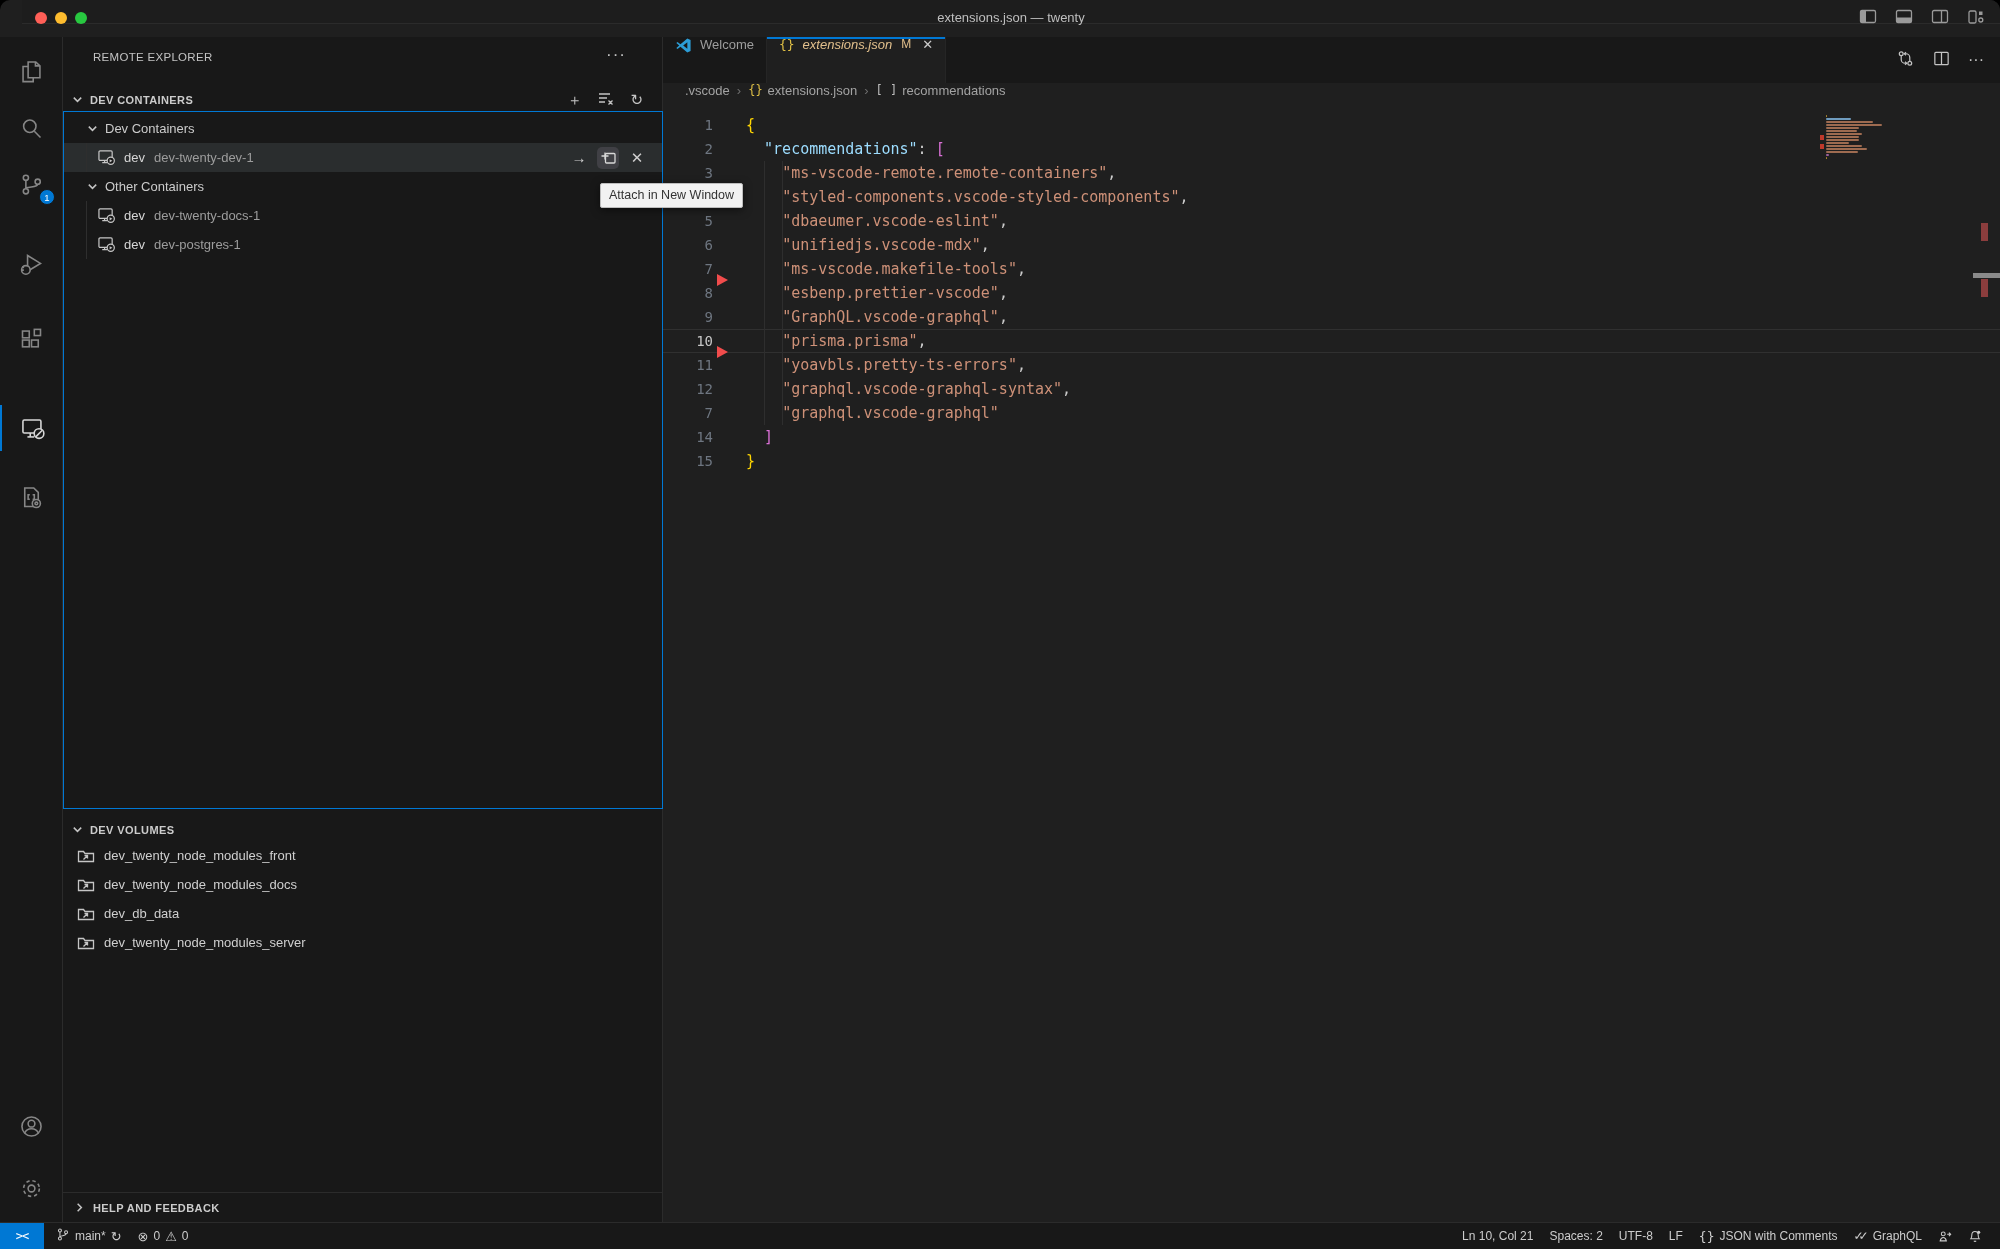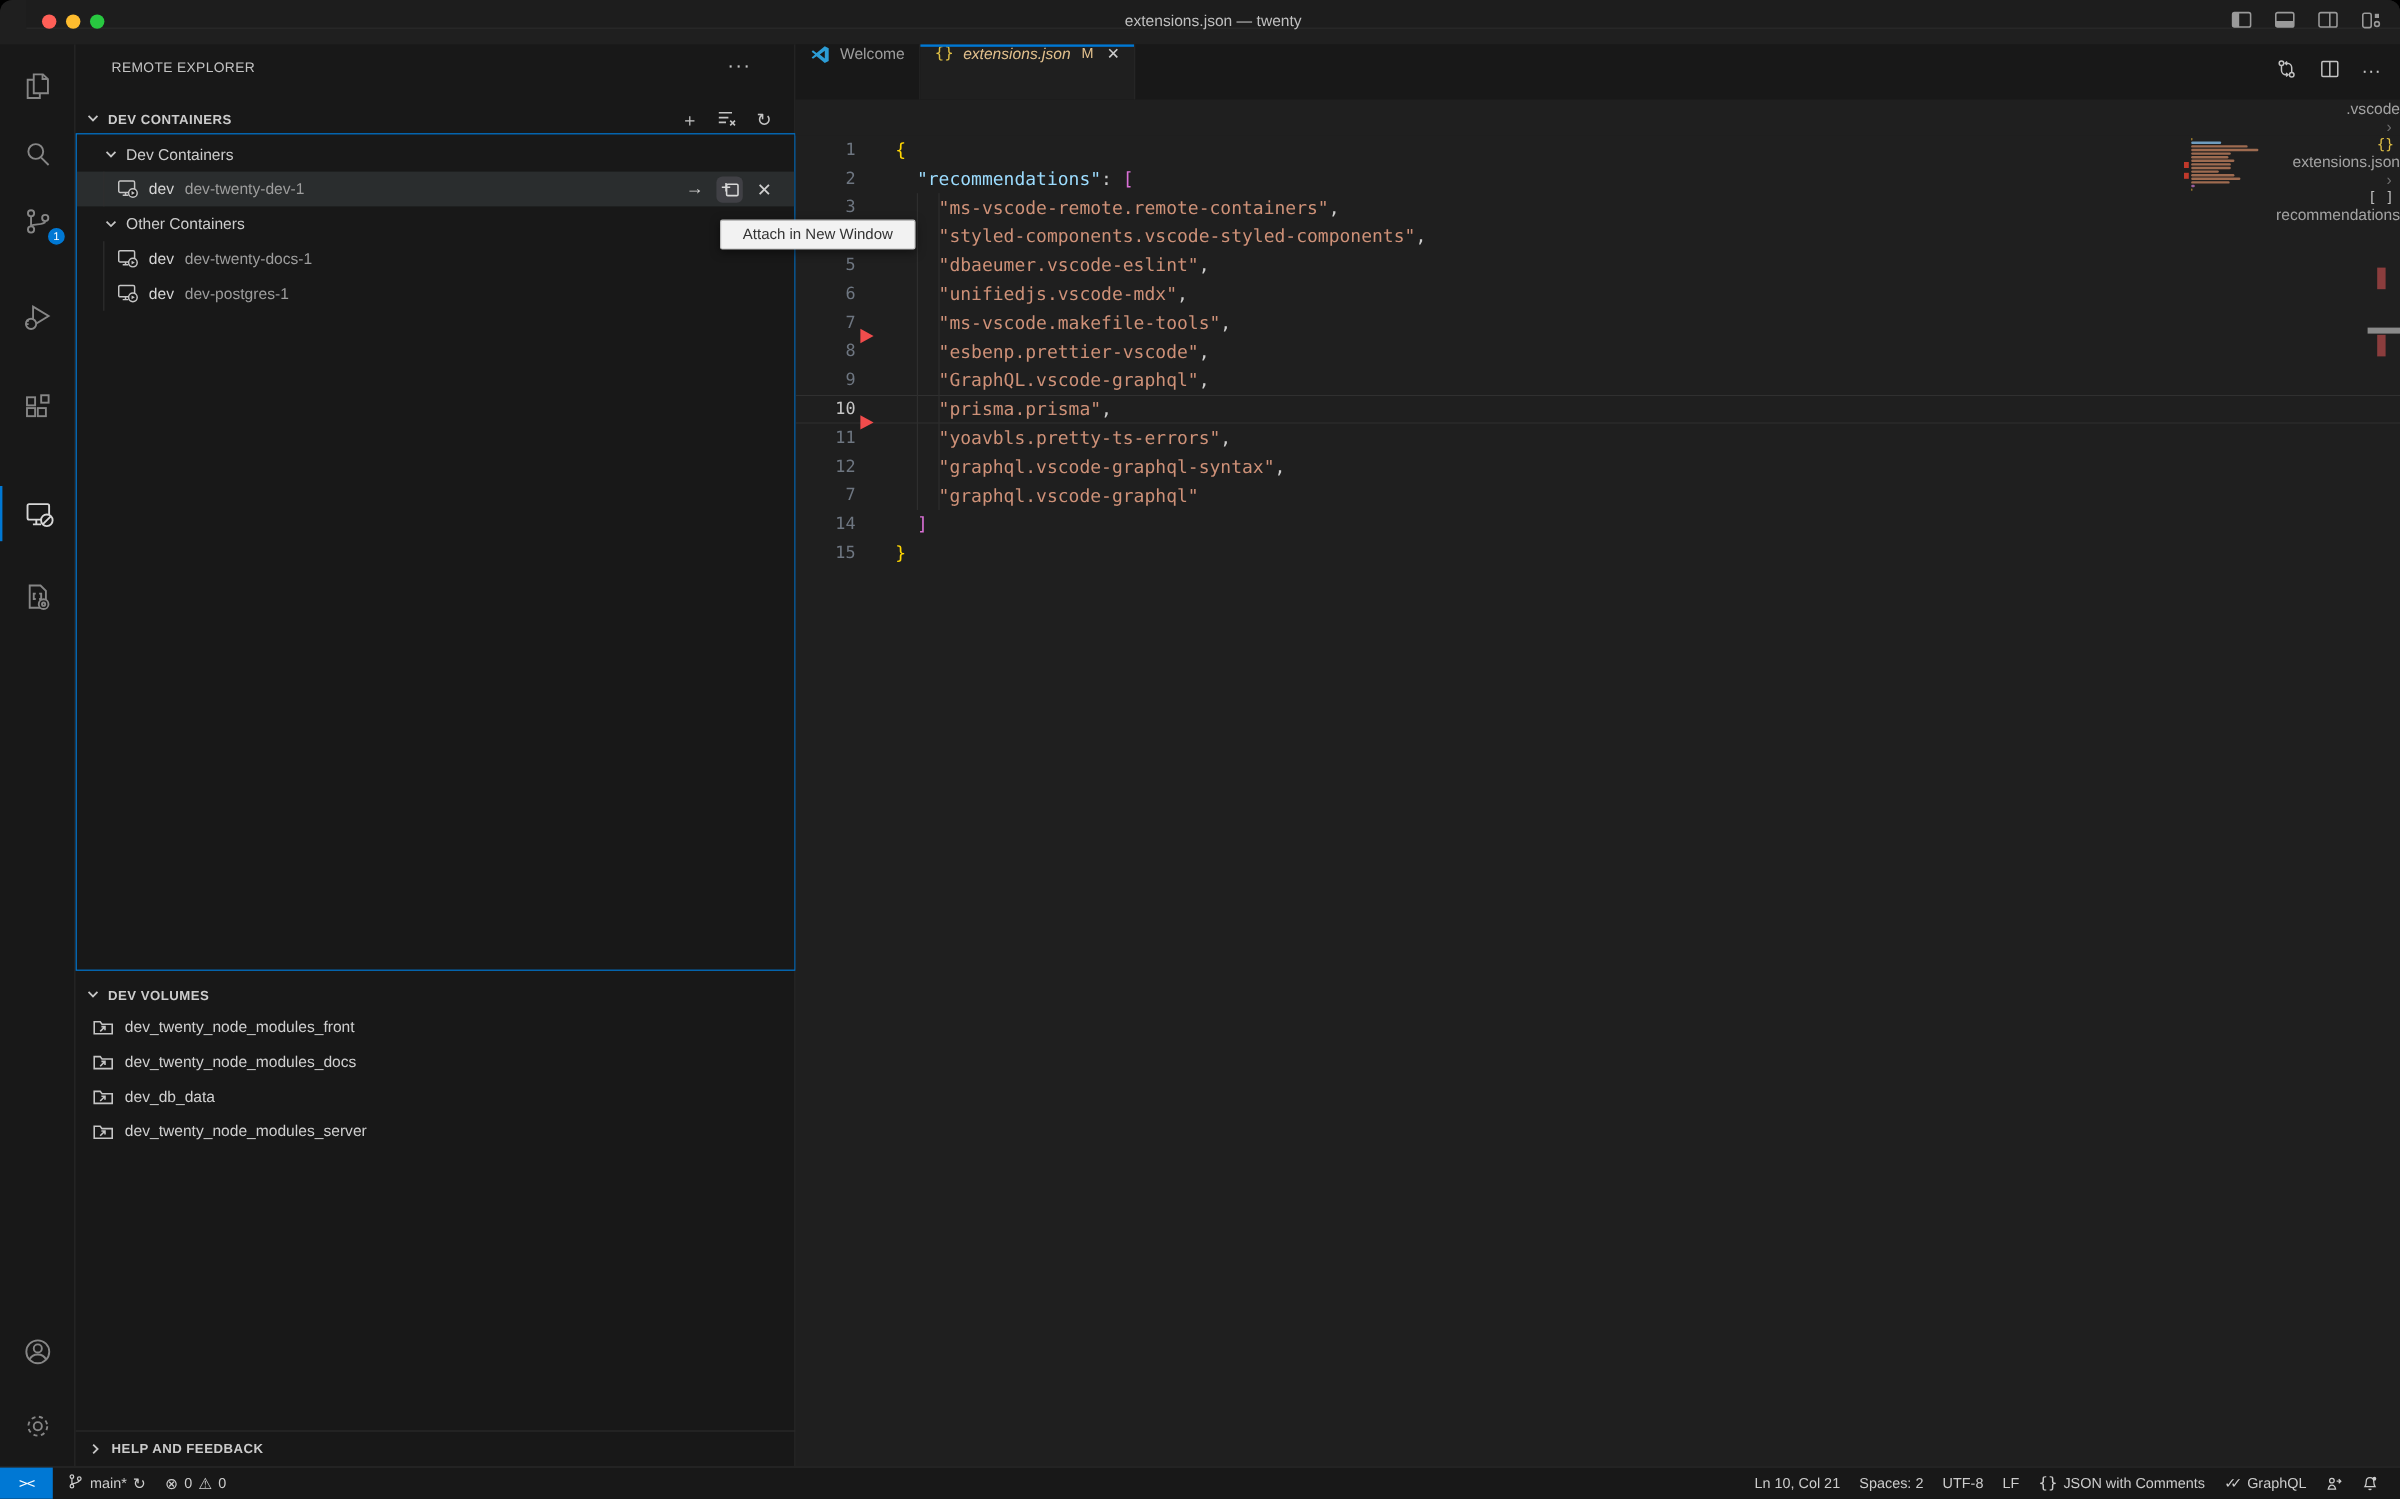--- a/index.html
+++ b/index.html
@@ -52,34 +52,34 @@
   .row-actions .ra.hoverbox { background:#404045; }
   .vol-section { position:absolute; left:0; top:782px; width:600px; }
   .vrow { height:29px; display:flex; align-items:center; font-size:13px; color:#cfcfcf; cursor:pointer; }
   .vrow .vicon { margin:0 9px 0 14px; display:flex; }
   .help-row { position:absolute; bottom:0; left:0; width:600px; height:30px; border-top:1px solid #2b2b2b; display:flex; align-items:center;
               font-size:11px; font-weight:bold; letter-spacing:.4px; color:#cccccc; cursor:pointer; }
   .help-row .chev { margin:0 7px 0 10px; display:flex; }
 
   
   .tooltip { position:absolute; left:600px; top:183px; height:25px; background:#f2f2f2; color:#333; border:1px solid #bdbdbd; border-radius:2px;
-             font-size:12.5px; line-height:23px; padding:0 18px; box-shadow:0 2px 8px rgba(0,0,0,.5); z-index:50; }
+             font-size:12.5px; line-height:23px; padding:0 8px; box-shadow:0 2px 8px rgba(0,0,0,.5); z-index:50; }
 
   
   .tabbar { position:absolute; top:0; left:0; right:0; height:46px; background:#181818; display:flex; }
   .tab { height:46px; display:flex; align-items:flex-start; padding:0 12px; border-right:1px solid #252525; font-size:13px; color:#9d9d9d; cursor:pointer; position:relative; }
   .tab .ticon { margin-right:8px; display:flex; }
   .tab.active { background:#1f1f1f; color:#e2c08d; }
   .tab.active::before { content:""; position:absolute; top:0; left:0; right:0; height:2px; background:#0078d4; }
   .tab.active .tlabel { font-style:italic; }
   .tab .gitm { margin-left:9px; color:#e2c08d; font-size:12px; }
   .tab .tclose { margin-left:11px; color:#cccccc; font-size:13px; }
   .ed-actions { margin-left:auto; display:flex; align-items:center; gap:17px; padding-right:16px; color:#c3c3c3; }
   .ed-actions svg { width:19px; height:19px; stroke:#c3c3c3; stroke-width:1.3; fill:none; }
-  .breadcrumb { position:absolute; top:46px; left:0; right:0; height:30px; display:flex; align-items:flex-end; padding-left:22px; font-size:13px; color:#a3a3a3; background:#1f1f1f;flex-direction:column; }
+  .breadcrumb { position:absolute; top:46px; left:0; right:0; height:30px; display:flex; align-items:flex-start; padding-left:22px; font-size:13px; color:#a3a3a3; background:#1f1f1f; }
   .breadcrumb .sep { margin:0 7px; color:#6e6e6e; }
   .breadcrumb .bicon { margin-right:5px; font-family:"DejaVu Sans Mono",monospace; font-size:12px; }
   .bc-json { color:#dfbf45; } .bc-arr { color:#bdbdbd; }
 
   .code-area { position:absolute; top:76px; left:0; right:0; bottom:0; overflow:hidden; font-family:"DejaVu Sans Mono",monospace; }
   .code-line { height:24px; display:flex; align-items:center; white-space:pre; position:relative; }
   .code-line .ln { width:50px; text-align:right; color:#6e7681; font-size:14px; flex:none; }
   .code-line .gz { width:33px; flex:none; }
   .code-line .ct { font-size:15px; color:#cccccc; }
   .code-line.current { box-shadow: inset 0 1px 0 #303030, inset 0 -1px 0 #303030; }

